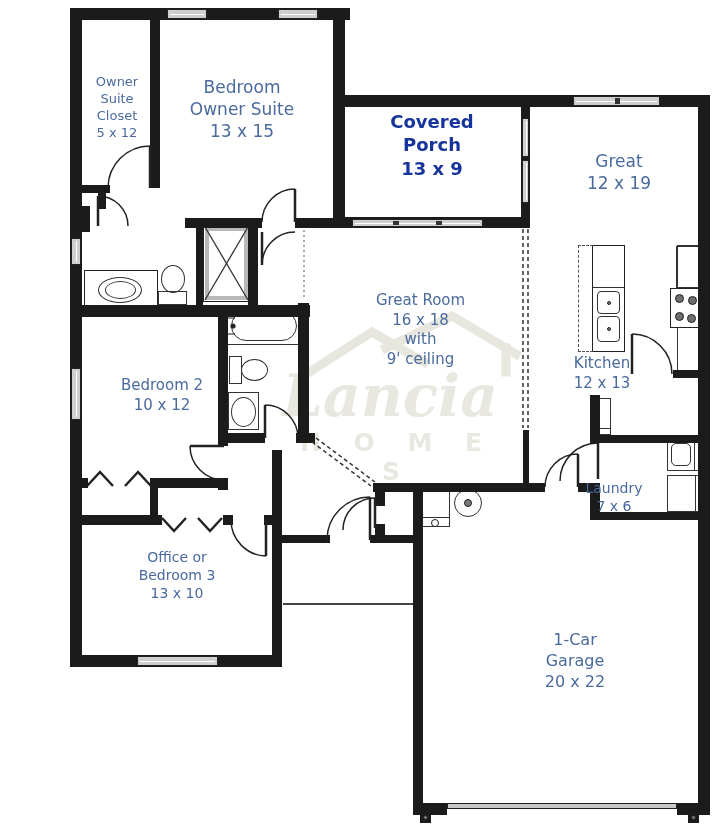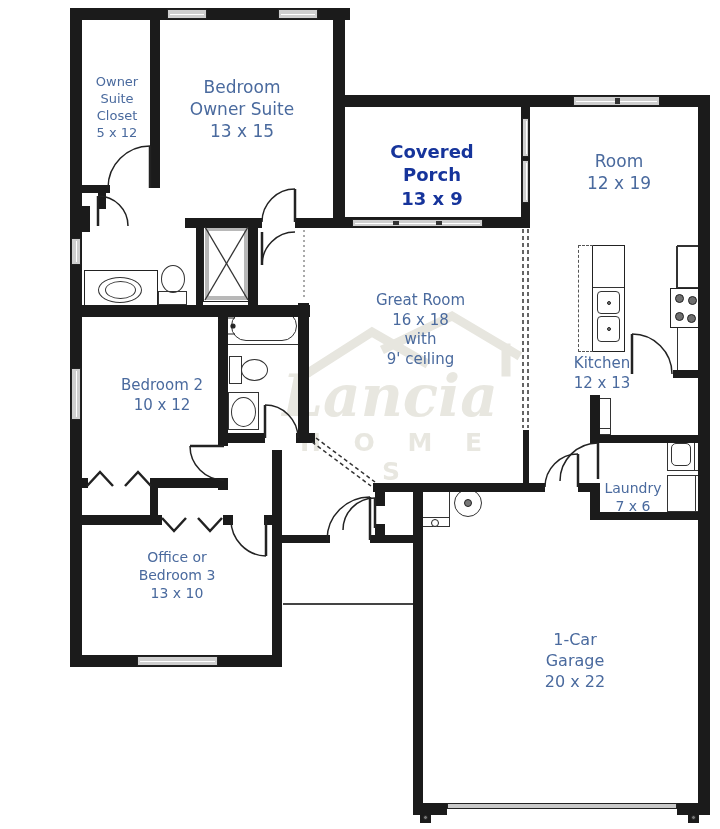--- a/index.html
+++ b/index.html
@@ -33,26 +33,26 @@
   #shower .frame{position:absolute;left:1px;top:1px;right:1px;bottom:1px;border:4px solid #b8b8b8;}
   
   #island-overhang{position:absolute;border:1.5px dashed #555;border-right:none;box-sizing:border-box;background:transparent;}
   
   #garage-door-band{position:absolute;background:#c9c9c9;border:1px solid #222;box-sizing:border-box;}
   
   .room-label{position:absolute;text-align:center;color:var(--label-blue,#4a6a9e);line-height:1.3;}
   .room-label span{display:block;}
   #label-owner-closet{left:82px;top:74px;width:70px;font-size:13px;}
   #label-owner-bedroom{left:163px;top:76px;width:158px;font-size:17px;}
-  #label-covered-porch{left:358px;top:140px;width:148px;font-size:18px;font-weight:bold;color:var(--porch-navy,#16349b);}
+  #label-covered-porch{left:358px;top:110px;width:148px;font-size:18px;font-weight:bold;color:var(--porch-navy,#16349b);}
   #label-nook{left:553px;top:150px;width:132px;font-size:17px;}
   #label-great-room{left:343px;top:291px;width:155px;font-size:15px;}
   #label-kitchen{left:556px;top:354px;width:92px;font-size:15px;}
   #label-bedroom2{left:98px;top:376px;width:128px;font-size:15px;}
-  #label-laundry{left:597px;top:479px;width:72px;font-size:14px;}
+  #label-laundry{left:578px;top:479px;width:72px;font-size:14px;}
   #label-office{left:113px;top:548px;width:128px;font-size:14px;}
   #label-garage{left:509px;top:630px;width:132px;font-size:16px;}
   
   #wm-name{position:absolute;left:280px;top:362px;width:220px;text-align:center;
            font-family:"DejaVu Serif",serif;font-style:italic;font-weight:bold;
            font-size:58px;color:var(--watermark,#e8e7e0);}
   #wm-word{position:absolute;left:292px;top:428px;width:210px;text-align:center;
            font-size:25px;letter-spacing:12px;font-weight:bold;color:var(--watermark,#e8e7e0);}
 </style>
 </head>
@@ -299,21 +299,21 @@
       <span>Bedroom</span>
         <span>Owner Suite</span>
         <span>13 x 15</span>
     </div>
     <div class="room-label" id="label-covered-porch">
       <span>Covered</span>
         <span>Porch</span>
         <span>13 x 9</span>
     </div>
     <div class="room-label" id="label-nook">
-      <span>Room</span>
+      <span>Great</span>
         <span>12 x 19</span>
     </div>
     <div class="room-label" id="label-great-room">
       <span>Great Room</span>
         <span>16 x 18</span>
       <span>with</span>
         <span>9' ceiling</span>
     </div>
     <div class="room-label" id="label-kitchen">
       <span>Kitchen</span>

